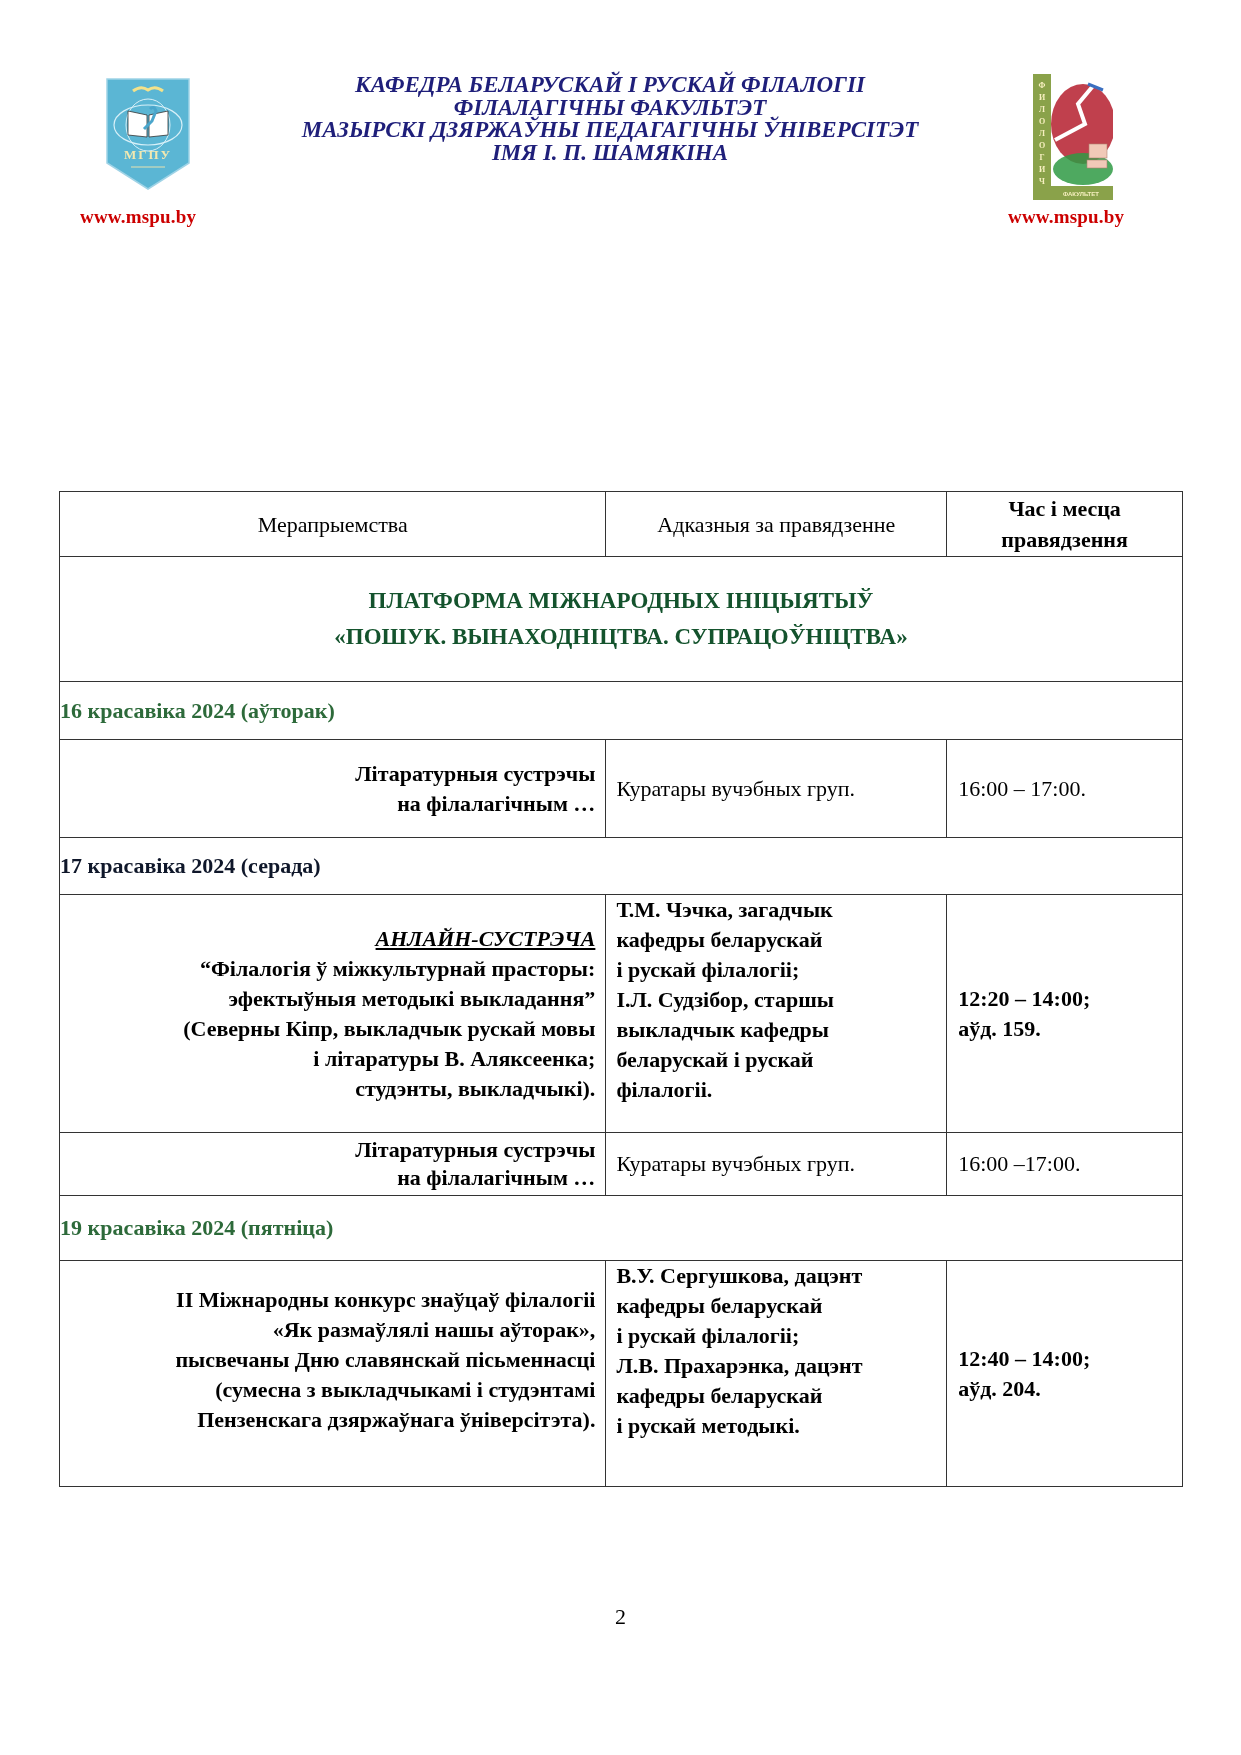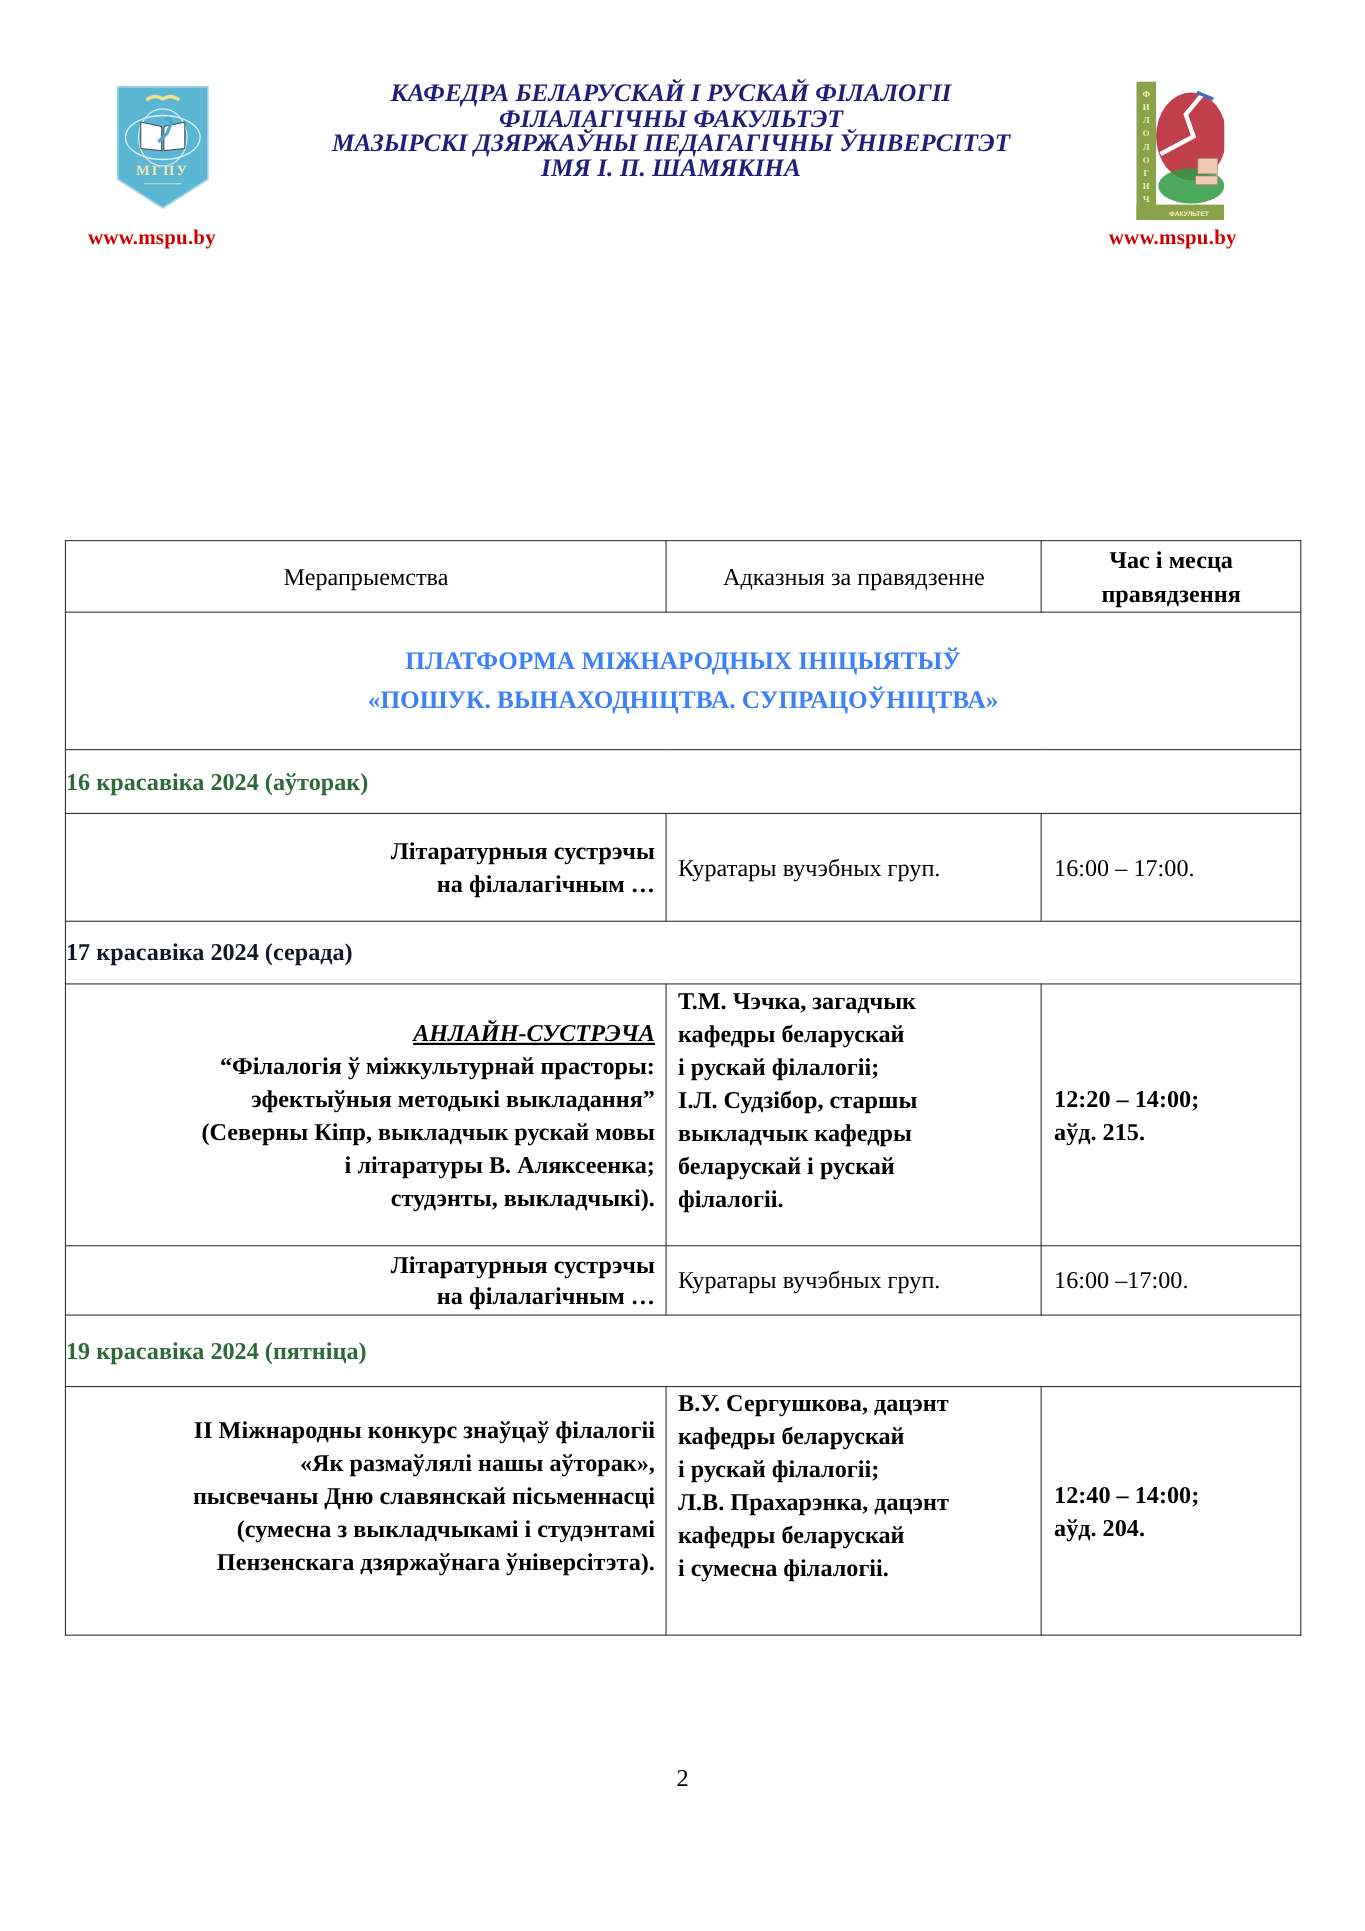--- a/index.html
+++ b/index.html
@@ -108,21 +108,21 @@
       <tr class="hdr-row">
     <th class="col1">Мерапрыемства</th>
     <th class="col2">Адказныя за правядзенне</th>
     <th class="col3">
       <span class="line">Час і месца</span>
       <span class="line">правядзення</span>
     </th>
   </tr>
 
   <tr class="platform-row">
-    <td colspan="3" style="color: #3b82f6;">
+    <td colspan="3" style="color: #14532d;">
       <span class="line">ПЛАТФОРМА МІЖНАРОДНЫХ ІНІЦЫЯТЫЎ</span>
       <span class="line">«ПОШУК. ВЫНАХОДНІЦТВА. СУПРАЦОЎНІЦТВА»</span>
     </td>
   </tr>
 
   <tr class="date-row d1">
     <td colspan="3" style="color: rgb(45, 106, 58);">16 красавіка 2024 (аўторак)</td>
   </tr>
   <tr class="row-short">
     <td class="event-cell bold">
@@ -149,21 +149,21 @@
       <span class="line">Т.М. Чэчка, загадчык</span>
       <span class="line">кафедры беларускай</span>
       <span class="line">і рускай філалогіі;</span>
       <span class="line">І.Л. Судзібор, старшы</span>
       <span class="line">выкладчык кафедры</span>
       <span class="line">беларускай і рускай</span>
       <span class="line">філалогіі.</span>
     </td>
     <td class="time-cell">
       <span class="line">12:20 – 14:00;</span>
-      <span class="line">аўд. 215.</span>
+      <span class="line">аўд. 159.</span>
     </td>
   </tr>
   <tr class="row-short2">
     <td class="event-cell bold" style="padding-top:0 !important;padding-bottom:0 !important;line-height:28px;">
       <span class="line">Літаратурныя сустрэчы</span>
       <span class="line">на філалагічным …</span>
     </td>
     <td class="resp-cell">Куратары вучэбных груп.</td>
     <td class="time-cell">16:00 –17:00.</td>
   </tr>
@@ -178,21 +178,21 @@
       <span class="line bold">пысвечаны Дню славянскай пісьменнасці</span>
       <span class="line">(сумесна з выкладчыкамі і студэнтамі</span>
       <span class="line">Пензенскага дзяржаўнага ўніверсітэта).</span>
     </td>
     <td class="resp-cell">
       <span class="line">В.У. Сергушкова, дацэнт</span>
       <span class="line">кафедры беларускай</span>
       <span class="line">і рускай філалогіі;</span>
       <span class="line">Л.В. Прахарэнка, дацэнт</span>
       <span class="line">кафедры беларускай</span>
-      <span class="line">і сумесна філалогіі.</span>
+      <span class="line">і рускай методыкі.</span>
     </td>
     <td class="time-cell">
       <span class="line">12:40 – 14:00;</span>
       <span class="line">аўд. 204.</span>
     </td>
   </tr>
 </tbody>
   </table>
 
 <div class="page-number">2</div>

